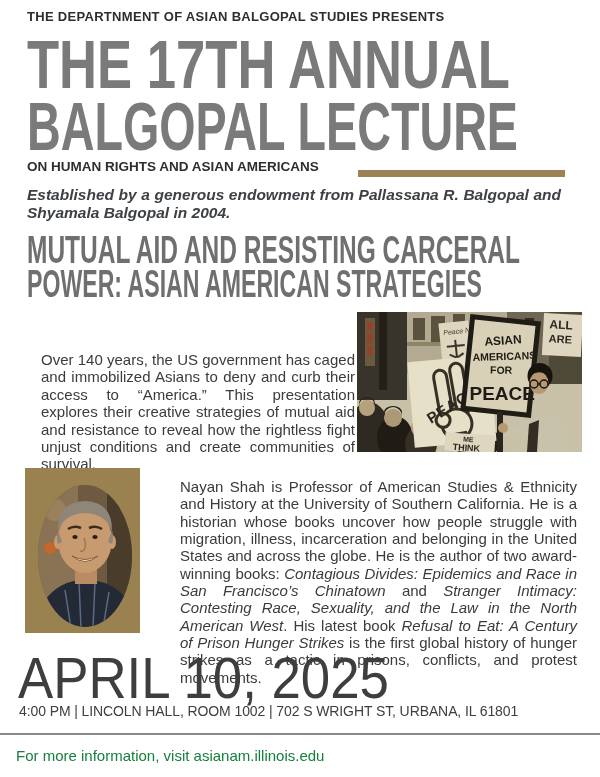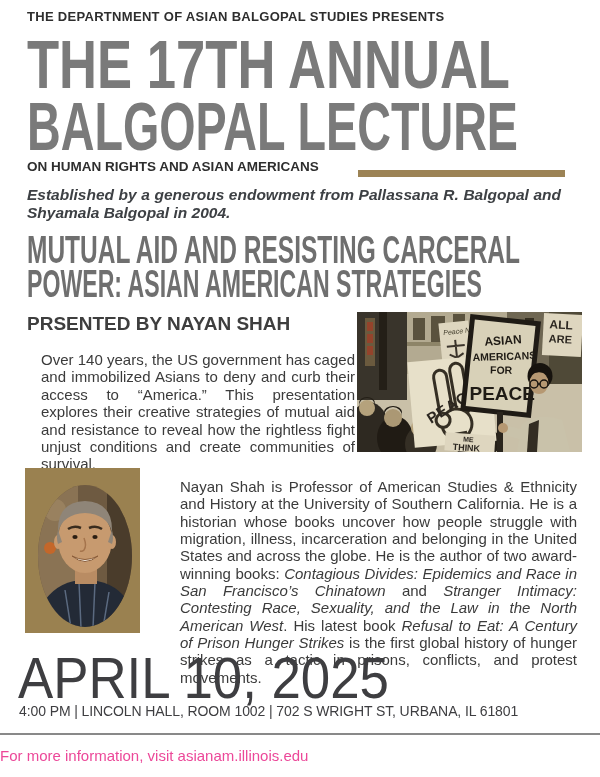--- a/index.html
+++ b/index.html
@@ -17,21 +17,21 @@
   .presented{position:absolute;left:27px;top:313px;font-size:19px;font-weight:bold;color:#3e3e3e;white-space:nowrap;}
   .abstract{position:absolute;left:27px;top:337px;width:314px;margin:14px;font-size:15px;line-height:17.4px;
             color:#3b3b3b;text-align:justify;text-align-last:left;}
   .photo-svg{position:absolute;left:357px;top:312px;}
   .portrait-svg{position:absolute;left:25px;top:468px;}
   .bio{position:absolute;left:168px;top:466px;width:397px;margin:12px;font-size:15px;line-height:17.35px;
        color:#3b3b3b;text-align:justify;text-align-last:left;}
   .date-svg{position:absolute;left:16px;top:652px;}
   .venue{position:absolute;left:19px;top:703px;font-size:14px;color:#3e3e41;letter-spacing:-.1px;white-space:nowrap;}
   .divider{position:absolute;left:0;top:733px;width:600px;height:2px;background:#898989;}
-  .footer-text{position:absolute;left:0;top:747px;font-size:15px;color:#ec4899;white-space:nowrap;}
+  .footer-text{position:absolute;left:16px;top:747px;font-size:15px;color:#15803d;white-space:nowrap;}
 </style>
 </head>
 <body>
 
 <div class="poster">
 
   <div class="presents">THE DEPARTNMENT OF ASIAN BALGOPAL STUDIES PRESENTS</div>
 
   <svg class="title-svg" width="540" height="125" viewBox="0 0 540 125">
     <text x="1" y="52" font-size="68" font-weight="bold" fill="#7a7a7a" textLength="483" lengthAdjust="spacingAndGlyphs">THE 17TH ANNUAL</text>
@@ -41,21 +41,20 @@
   <div class="subtitle">ON HUMAN RIGHTS AND ASIAN AMERICANS</div>
   <div class="gold-bar"></div>
 
   <div class="endowment">Established by a generous endowment from Pallassana R. Balgopal and Shyamala Balgopal in 2004.</div>
 
   <svg class="talk-svg" width="540" height="70" viewBox="0 0 540 70">
     <text x="1" y="32" font-size="38" font-weight="bold" fill="#6f6f6f" textLength="493" lengthAdjust="spacingAndGlyphs">MUTUAL AID AND RESISTING CARCERAL</text>
     <text x="1" y="66" font-size="38" font-weight="bold" fill="#6f6f6f" textLength="455" lengthAdjust="spacingAndGlyphs">POWER: ASIAN AMERICAN STRATEGIES</text>
   </svg>
 
-  <div class="presented">PRSENTED BY NAYAN SHAH</div>
 
   <p class="abstract">Over 140 years, the US government has caged and immobilized Asians to deny and curb their access to “America.” This presentation explores their creative strategies of mutual aid and resistance to reveal how the rightless fight unjust conditions and create communities of survival.</p>
 
   <svg class="photo-svg" width="225" height="140" viewBox="0 0 225 140">
     <rect x="0" y="0" width="225" height="140" fill="#c9c0a8"></rect>
     <rect x="0" y="0" width="225" height="62" fill="#b3aa91"></rect>
 
     <g>
       <rect x="0" y="0" width="50" height="88" fill="#39342b"></rect>
       <rect x="8" y="6" width="10" height="48" fill="#6b5a3e"></rect>

